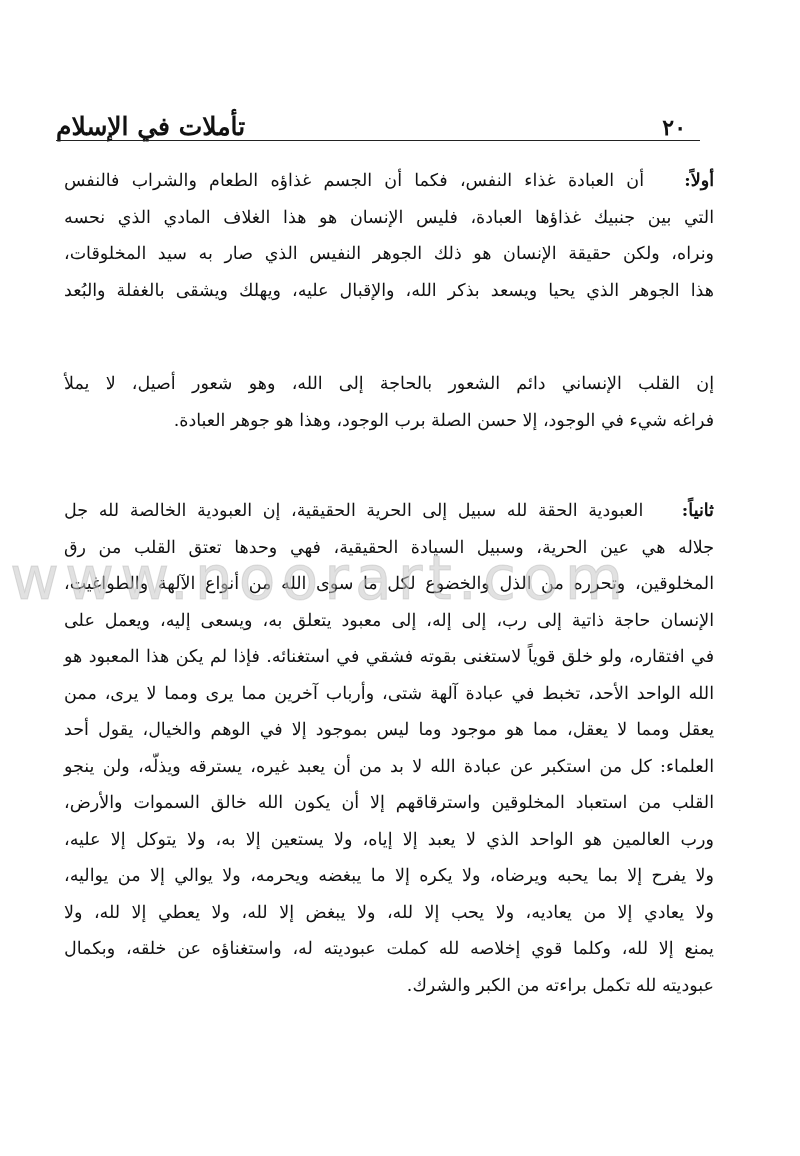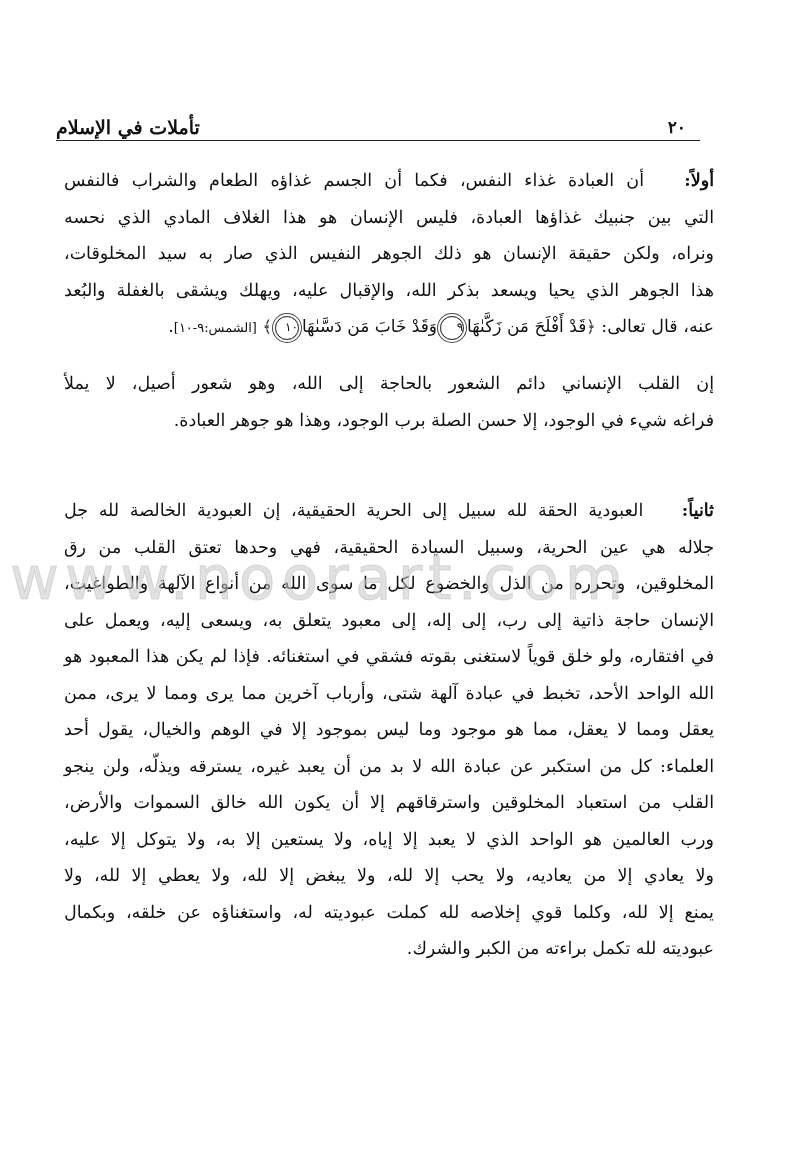--- a/index.html
+++ b/index.html
@@ -26,27 +26,27 @@
       left: 56px;
       width: 644px;
       top: 104px;
       height: 34px;
       direction: rtl;
       display: flex;
       justify-content: space-between;
       align-items: flex-end;
     }
     .header-page-number {
-      font-size: 17px;
+      font-size: 22px;
       font-weight: bold;
       line-height: 22px;
       padding-right: 14px;
     }
     .header-title {
-      font-size: 19px;
+      font-size: 25px;
       font-weight: bold;
       line-height: 22px;
     }
     .header-rule {
       position: absolute;
       left: 56px;
       width: 644px;
       top: 140px;
       height: 0;
       border-top: 1.5px solid #222222;
@@ -130,39 +130,39 @@
     <span class="header-page-number">٢٠</span>
     <span class="header-title">تأملات في الإسلام</span>
   </div>
   <div class="header-rule"></div>
 
   <div class="body-text para-1">
     <span class="line"><span class="lead">أولاً:</span><span> أن العبادة غذاء النفس، فكما أن الجسم غذاؤه الطعام والشراب فالنفس</span></span>
     <span class="line">التي بين جنبيك غذاؤها العبادة، فليس الإنسان هو هذا الغلاف المادي الذي نحسه</span>
     <span class="line">ونراه، ولكن حقيقة الإنسان هو ذلك الجوهر النفيس الذي صار به سيد المخلوقات،</span>
     <span class="line">هذا الجوهر الذي يحيا ويسعد بذكر الله، والإقبال عليه، ويهلك ويشقى بالغفلة والبُعد</span>
-    <span class="line last"><span>عنه، قال تعالى: </span><span class="verse-bracket">﴿</span><span class="verse">قَدْ أَفْلَحَ مَن زَكَّىٰهَا</span><span class="verse-marker">٩</span><span class="verse">وَقَدْ خَابَ مَن دَسَّىٰهَا</span><span class="verse-marker">١٠</span><span class="verse-bracket">﴾</span> <span class="citation">[الشمس:٩-١٠]</span><span>.</span></span>
   </div>
 
   <div class="body-text para-2">
     <span class="line">إن القلب الإنساني دائم الشعور بالحاجة إلى الله، وهو شعور أصيل، لا يملأ</span>
     <span class="line last">فراغه شيء في الوجود، إلا حسن الصلة برب الوجود، وهذا هو جوهر العبادة.</span>
   </div>
 
   <div class="body-text para-3">
     <span class="line"><span class="lead">ثانياً:</span><span> العبودية الحقة لله سبيل إلى الحرية الحقيقية، إن العبودية الخالصة لله جل</span></span>
     <span class="line">جلاله هي عين الحرية، وسبيل السيادة الحقيقية، فهي وحدها تعتق القلب من رق</span>
     <span class="line">المخلوقين، وتحرره من الذل والخضوع لكل ما سوى الله من أنواع الآلهة والطواغيت،</span>
     <span class="line">الإنسان حاجة ذاتية إلى رب، إلى إله، إلى معبود يتعلق به، ويسعى إليه، ويعمل على</span>
     <span class="line">في افتقاره، ولو خلق قوياً لاستغنى بقوته فشقي في استغنائه. فإذا لم يكن هذا المعبود هو</span>
     <span class="line">الله الواحد الأحد، تخبط في عبادة آلهة شتى، وأرباب آخرين مما يرى ومما لا يرى، ممن</span>
     <span class="line">يعقل ومما لا يعقل، مما هو موجود وما ليس بموجود إلا في الوهم والخيال، يقول أحد</span>
     <span class="line">العلماء: كل من استكبر عن عبادة الله لا بد من أن يعبد غيره، يسترقه ويذلّه، ولن ينجو</span>
     <span class="line">القلب من استعباد المخلوقين واسترقاقهم إلا أن يكون الله خالق السموات والأرض،</span>
     <span class="line">ورب العالمين هو الواحد الذي لا يعبد إلا إياه، ولا يستعين إلا به، ولا يتوكل إلا عليه،</span>
+    <span class="line">ولا يفرح إلا بما يحبه ويرضاه، ولا يكره إلا ما يبغضه ويحرمه، ولا يوالي إلا من يواليه،</span>
     <span class="line">ولا يعادي إلا من يعاديه، ولا يحب إلا لله، ولا يبغض إلا لله، ولا يعطي إلا لله، ولا</span>
     <span class="line">يمنع إلا لله، وكلما قوي إخلاصه لله كملت عبوديته له، واستغناؤه عن خلقه، وبكمال</span>
     <span class="line last">عبوديته لله تكمل براءته من الكبر والشرك.</span>
   </div>
 
   <div class="watermark">www.noorart.com</div>
 
 </div>
 
 </body></html>

